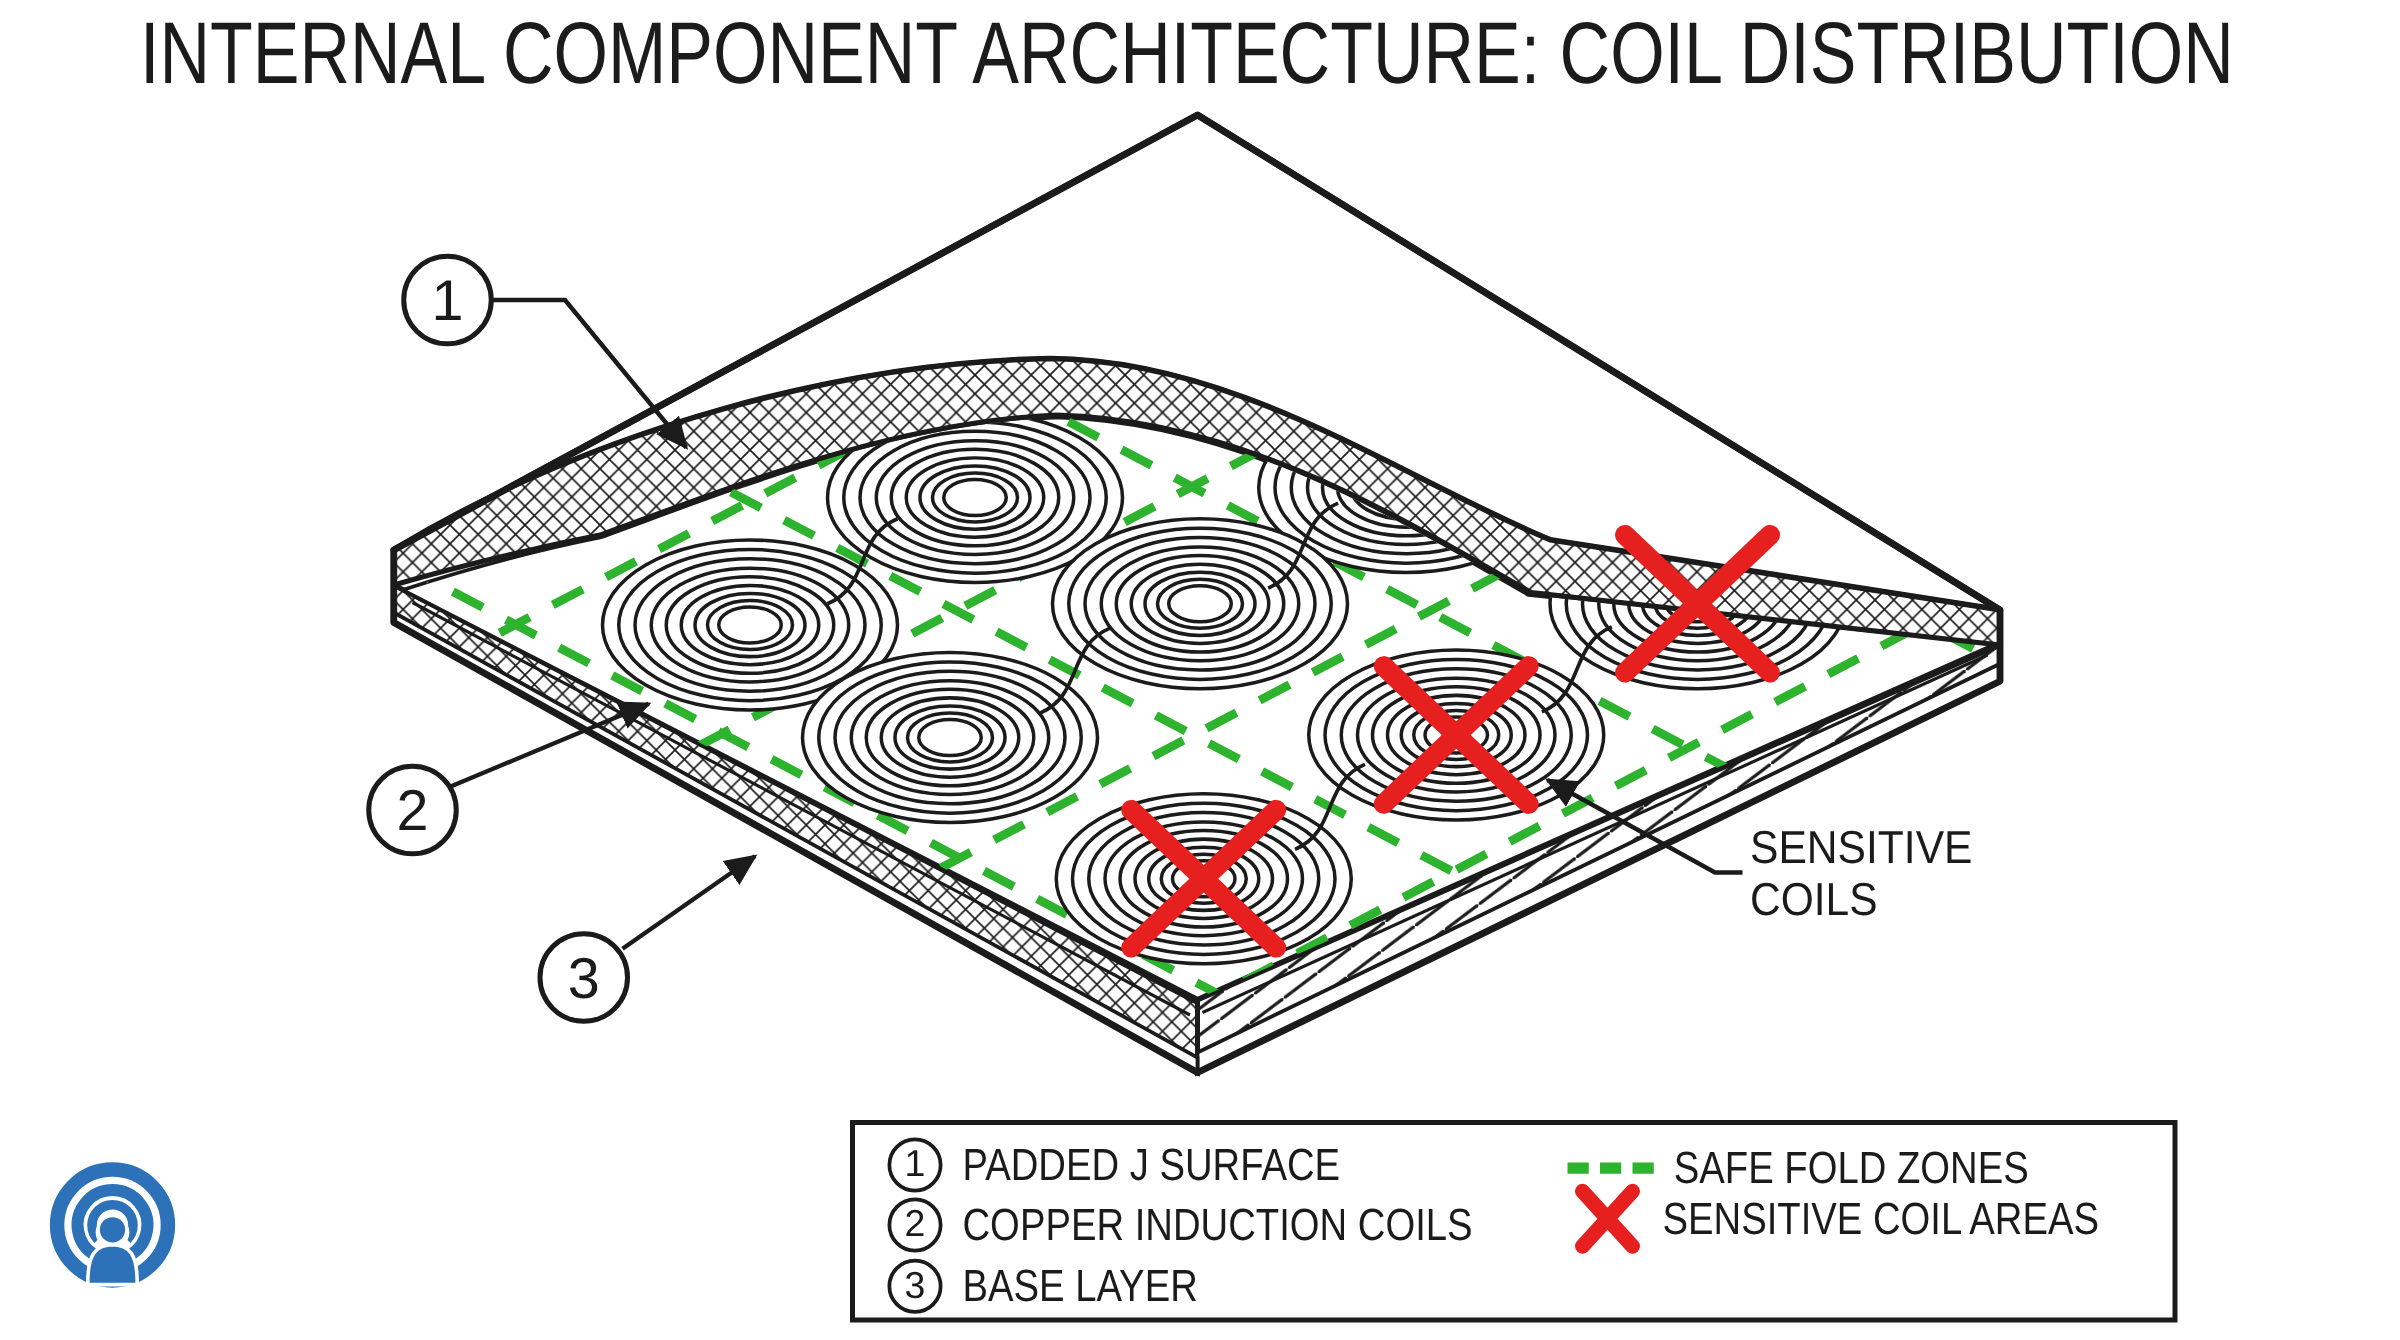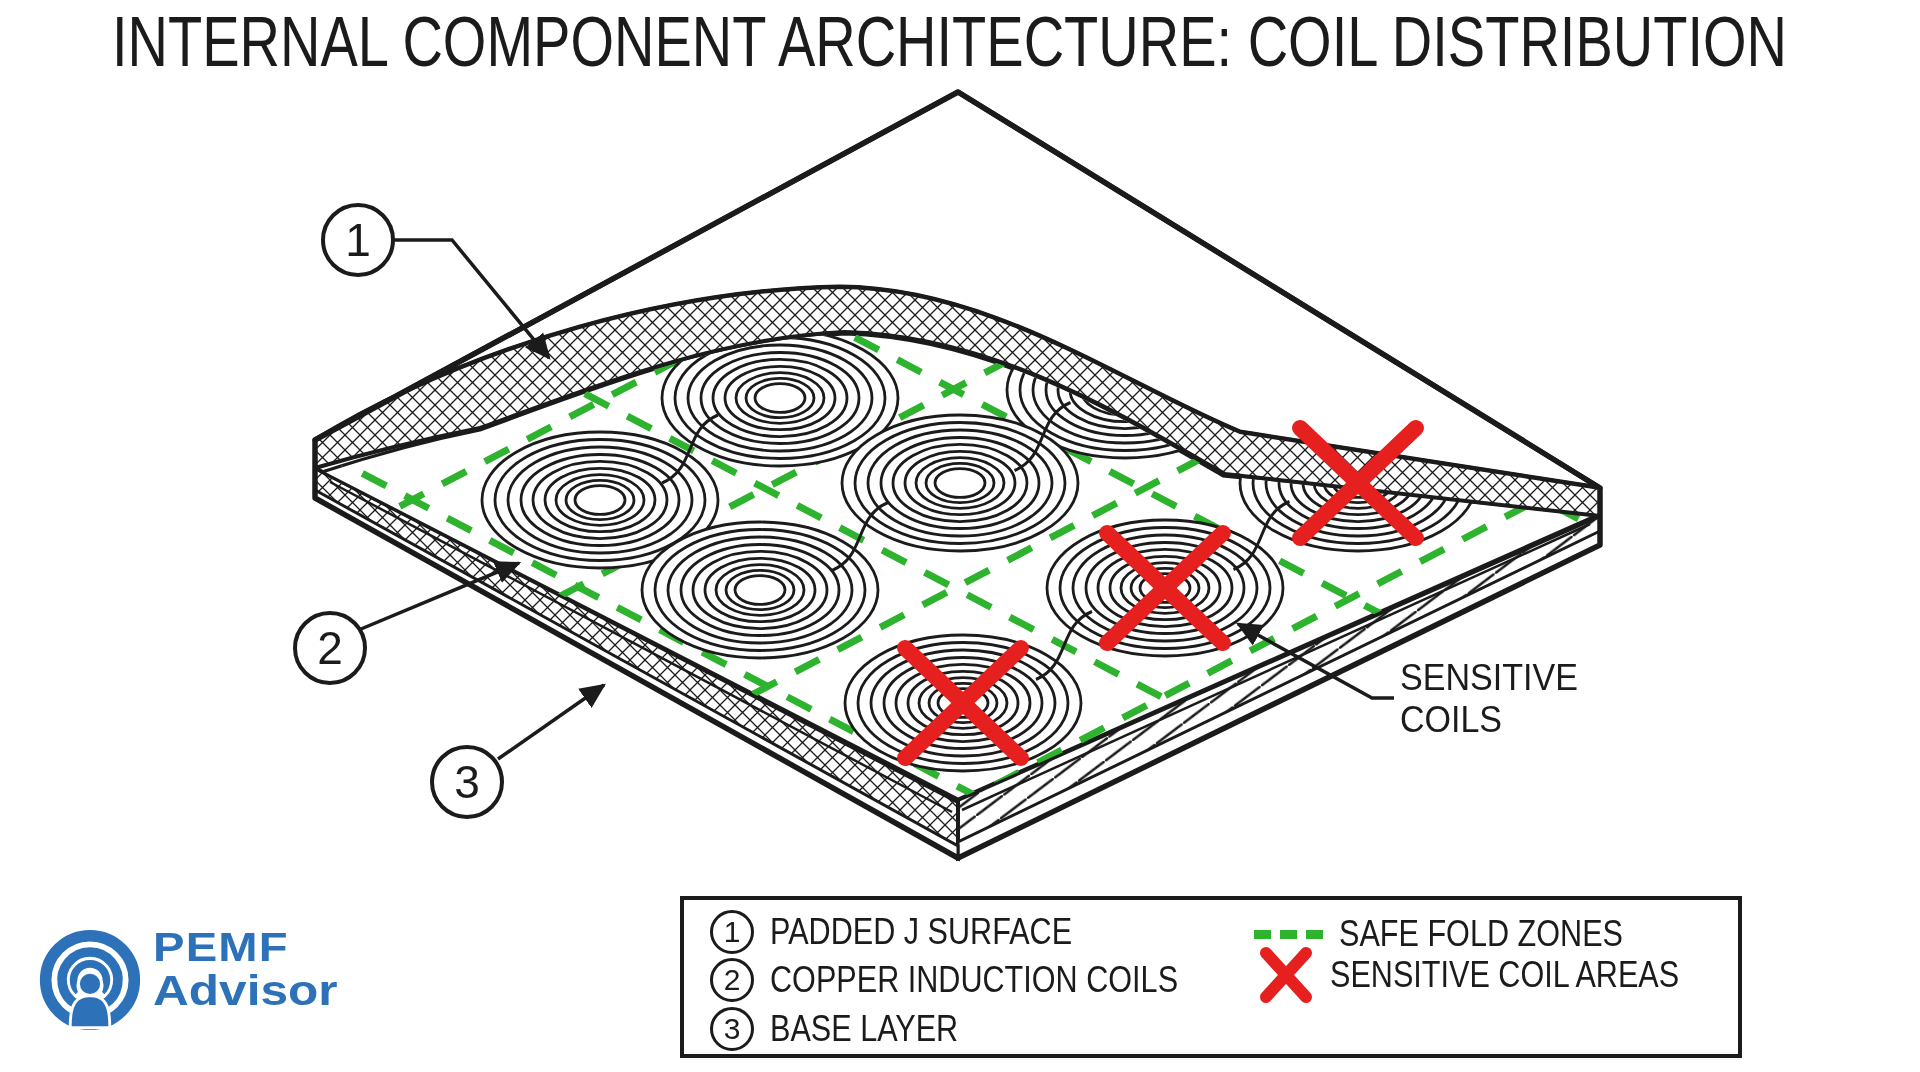--- a/index.html
+++ b/index.html
@@ -264,19 +264,15 @@
 
   <div class="logo">
     <svg width="106" height="106" viewBox="0 0 110 110">
       <circle cx="55" cy="55" r="46" fill="none" stroke="var(--blue)" stroke-width="12"></circle>
       <path d="M 40.5 80.1 A 29 29 0 1 1 69.5 80.1" fill="none" stroke="var(--blue)" stroke-width="10"></path>
       <path d="M 42.9 67.1 A 17 17 0 1 1 67.1 67.1" fill="none" stroke="var(--blue)" stroke-width="8"></path>
       <circle cx="55" cy="61" r="14" fill="#ffffff"></circle>
       <path d="M 36 103 C 36 80 42 73 55 73 C 68 73 74 80 74 103 Z" fill="var(--blue)" stroke="#ffffff" stroke-width="6" paint-order="stroke"></path>
       <circle cx="55" cy="59" r="10.5" fill="var(--blue)" stroke="#ffffff" stroke-width="5" paint-order="stroke"></circle>
     </svg>
-    <div class="logo-text">
-      <div><span class="logo-line1">PEMF</span></div>
-      <div><span class="logo-line2">Advisor</span></div>
-    </div>
   </div>
 
 </div>
 
 </body></html>

